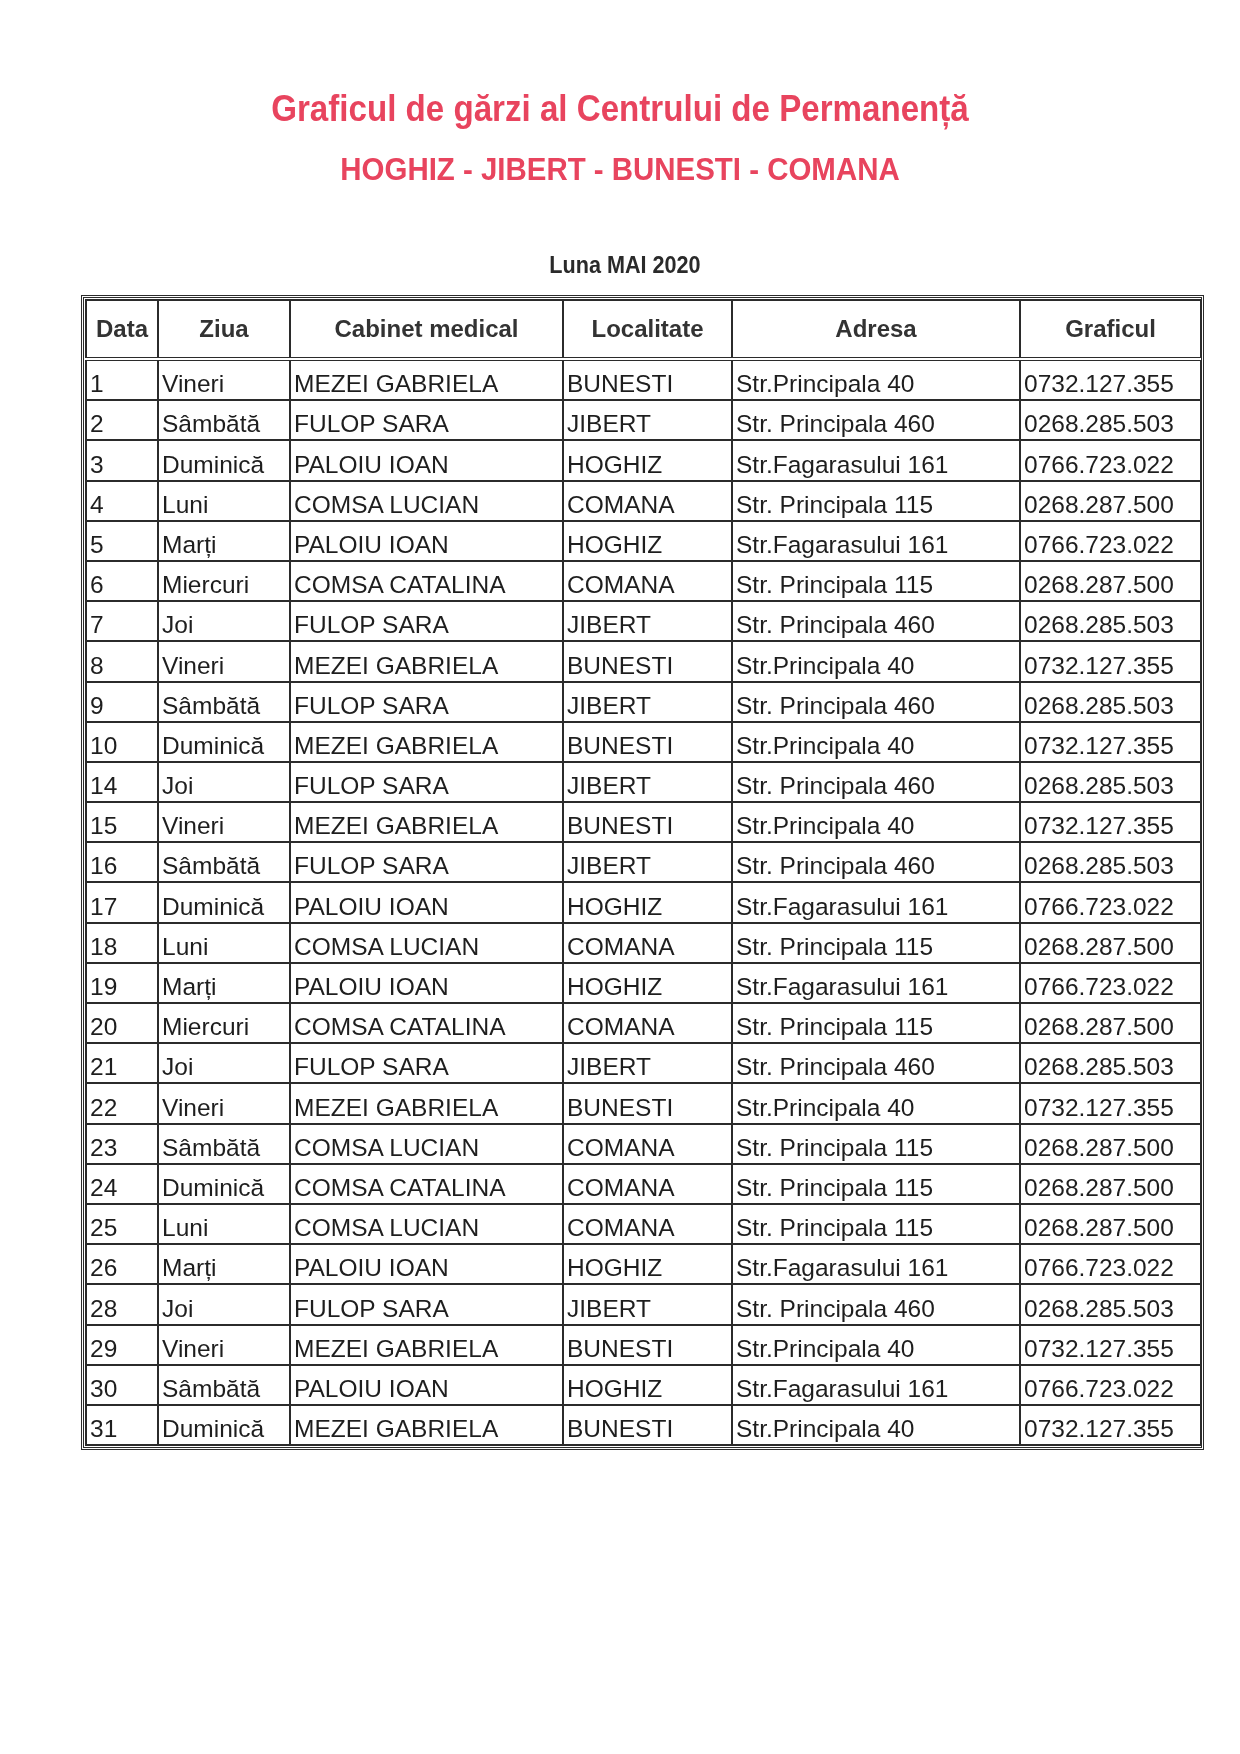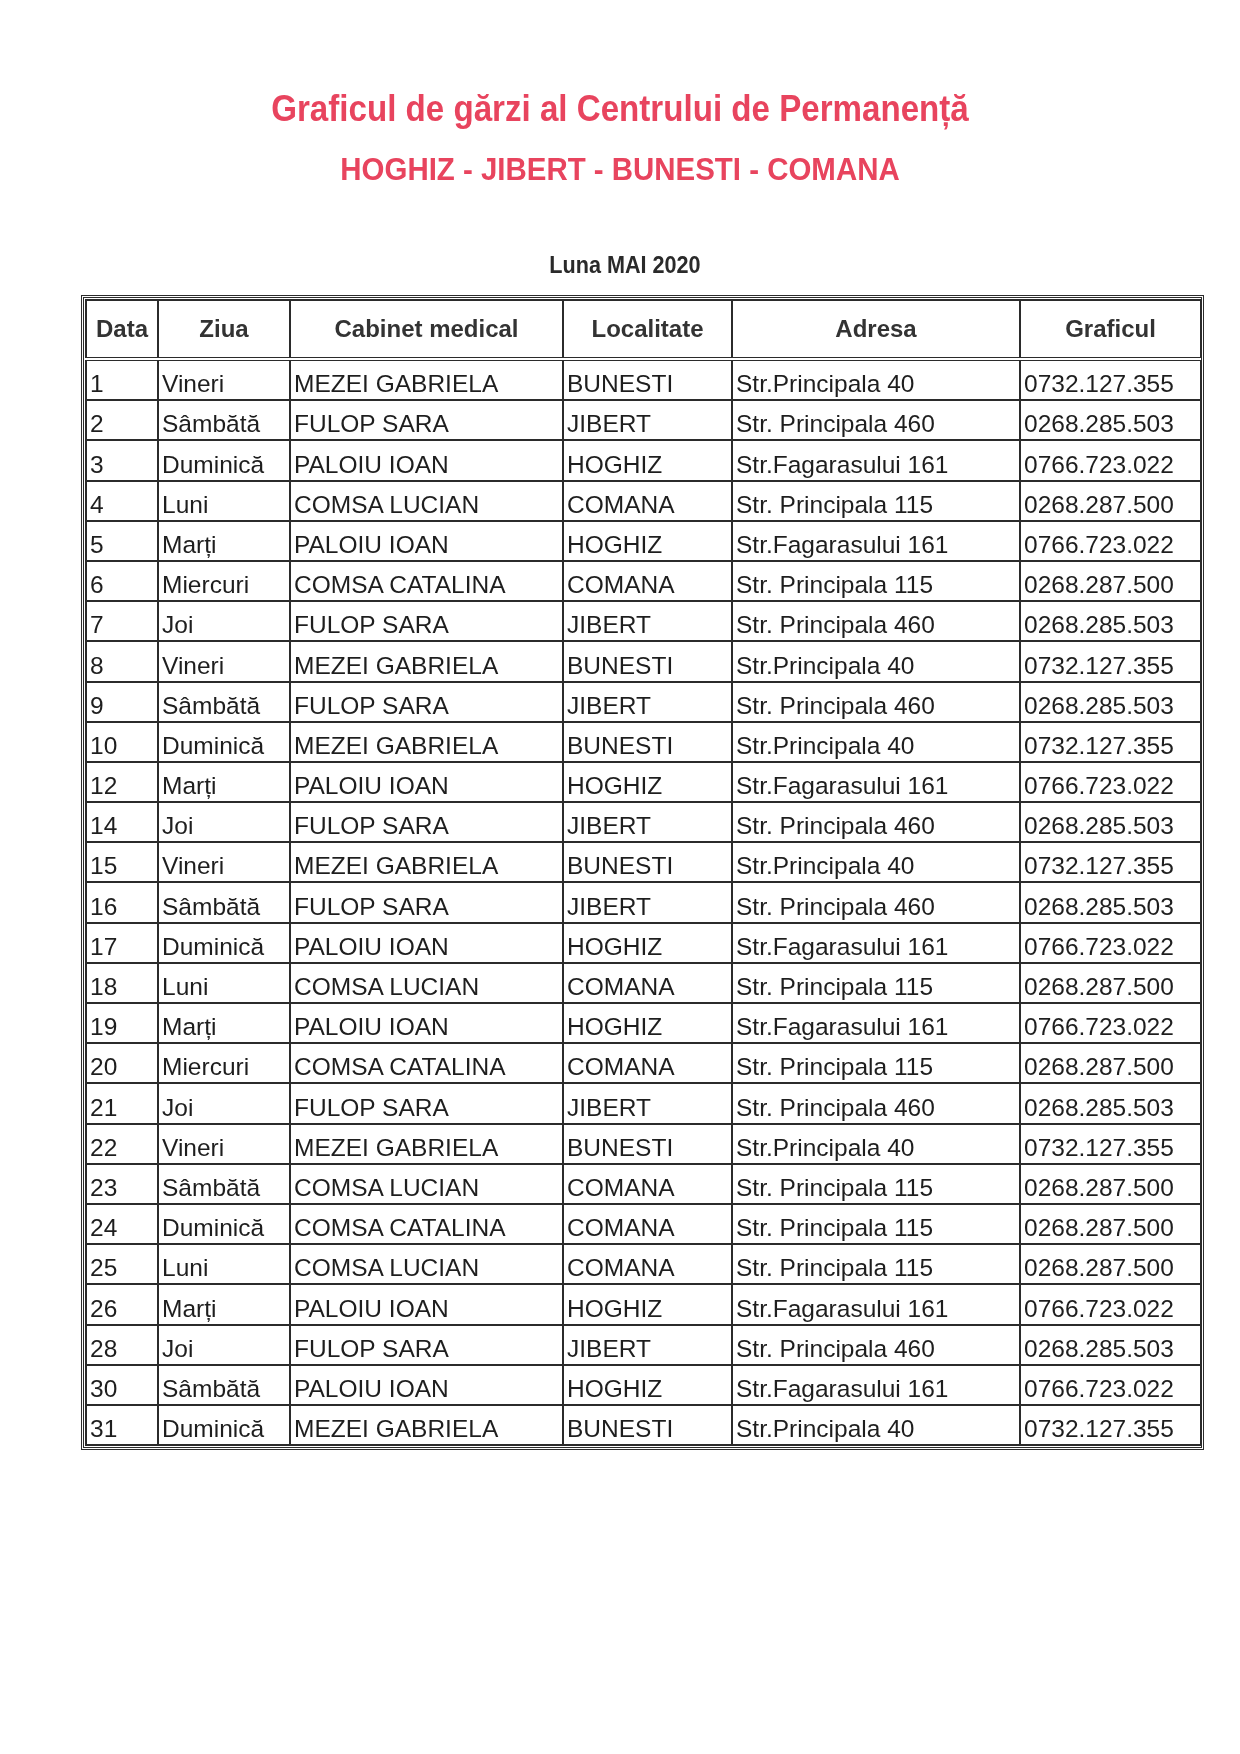--- a/index.html
+++ b/index.html
@@ -128,28 +128,20 @@
         </tr>
         <tr>
           <td>10</td>
           <td>Duminică</td>
           <td>MEZEI GABRIELA</td>
           <td>BUNESTI</td>
           <td>Str.Principala 40</td>
           <td>0732.127.355</td>
         </tr>
         <tr>
-          <td>12</td>
-          <td>Marți</td>
-          <td>PALOIU IOAN</td>
-          <td>HOGHIZ</td>
-          <td>Str.Fagarasului 161</td>
-          <td>0766.723.022</td>
-        </tr>
-        <tr>
           <td>14</td>
           <td>Joi</td>
           <td>FULOP SARA</td>
           <td>JIBERT</td>
           <td>Str. Principala 460</td>
           <td>0268.285.503</td>
         </tr>
         <tr>
           <td>15</td>
           <td>Vineri</td>
@@ -246,20 +238,28 @@
           <td>Str.Fagarasului 161</td>
           <td>0766.723.022</td>
         </tr>
         <tr>
           <td>28</td>
           <td>Joi</td>
           <td>FULOP SARA</td>
           <td>JIBERT</td>
           <td>Str. Principala 460</td>
           <td>0268.285.503</td>
+        </tr>
+        <tr>
+          <td>29</td>
+          <td>Vineri</td>
+          <td>MEZEI GABRIELA</td>
+          <td>BUNESTI</td>
+          <td>Str.Principala 40</td>
+          <td>0732.127.355</td>
         </tr>
         <tr>
           <td>30</td>
           <td>Sâmbătă</td>
           <td>PALOIU IOAN</td>
           <td>HOGHIZ</td>
           <td>Str.Fagarasului 161</td>
           <td>0766.723.022</td>
         </tr>
         <tr>

